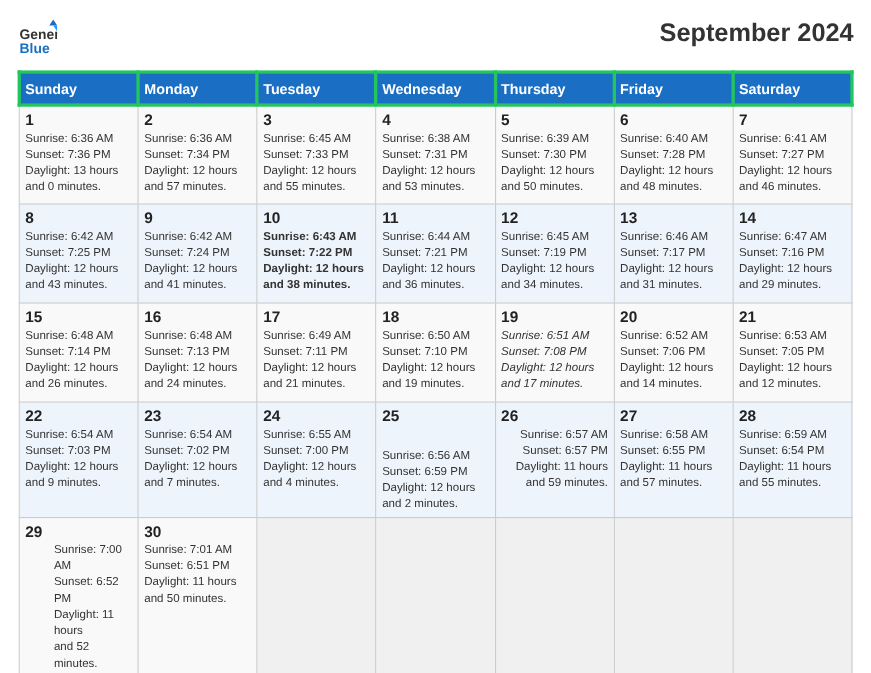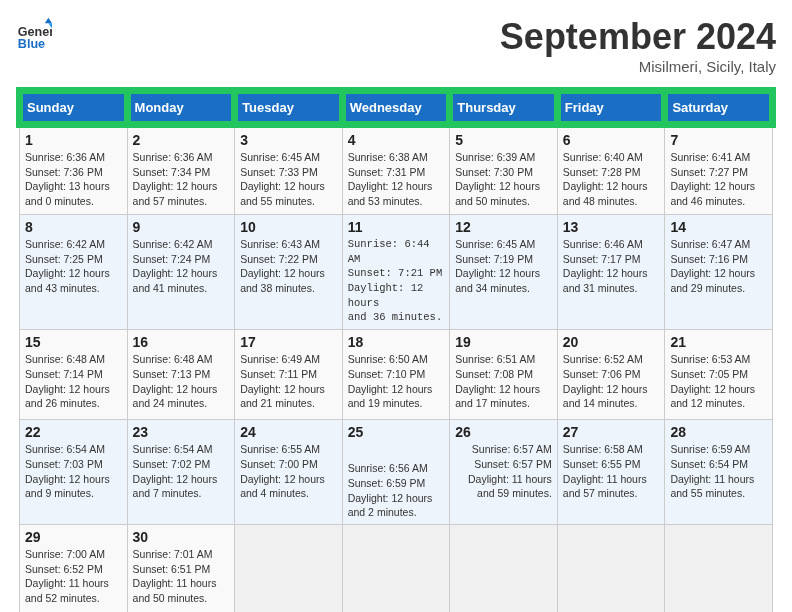--- a/index.html
+++ b/index.html
@@ -20,41 +20,41 @@
       display: flex;
       align-items: center;
       gap: 4px;
     }
     .logo-icon {
       width: 36px;
       height: 36px;
     }
     .title-block { text-align: right; }
     .month-title {
-      font-size: 36px;
+      font-size: 23px;
       font-weight: bold;
       color: #333;
     }
     .location {
       font-size: 15px;
       color: #555;
     }
     table {
       width: 100%;
       border-collapse: collapse;
       font-size: 11px;
     }
     thead th {
       background: #1a6fc4;
       color: #fff;
       padding: 6px 4px;
       text-align: left;
       font-size: 13px;
       font-weight: bold;
-      border: 7px solid #22c55e;
+      border: 3px solid #22c55e;
     }
     tbody tr { vertical-align: top; }
     tbody td {
       border: 1px solid #ccc;
       padding: 4px 5px;
       width: 14.28%;
       min-height: 80px;
       height: 90px;
     }
     tbody tr:nth-child(odd) td { background: #f9f9f9; }
@@ -80,21 +80,20 @@
   <div class="logo">
     <svg class="logo-icon" viewBox="0 0 40 40">
       <text x="2" y="22" font-size="14" font-weight="bold" fill="#333">General</text>
       <text x="2" y="36" font-size="14" font-weight="bold" fill="#1a6fc4">Blue</text>
       <polygon points="32,8 40,8 36,2" fill="#1a6fc4"></polygon>
       <polygon points="36,8 40,14 40,8" fill="#2196f3"></polygon>
     </svg>
   </div>
   <div class="title-block">
     <div class="month-title">September 2024</div>
-    <div class="location">Misilmeri, Sicily, Italy</div>
   </div>
 </div>
 
 <table>
   <thead>
     <tr id="weekday-header">
         <th>Sunday</th>
         <th>Monday</th>
         <th>Tuesday</th>
         <th>Wednesday</th>
@@ -165,28 +164,28 @@
         </td>
         <td>
           <span class="day-num">9</span>
           <div class="day-info" style="white-space: pre-line;">Sunrise: 6:42 AM
 Sunset: 7:24 PM
 Daylight: 12 hours
 and 41 minutes.</div>
         </td>
         <td>
           <span class="day-num">10</span>
-          <div class="day-info" style="white-space: pre-line;">Sunrise: 6:43 AM
+          <div class="day-info" style="white-space: pre-line; font-weight: bold;">Sunrise: 6:43 AM
 Sunset: 7:22 PM
 Daylight: 12 hours
 and 38 minutes.</div>
         </td>
         <td>
           <span class="day-num">11</span>
-          <div class="day-info" style="white-space: pre-line; font-family: Liberation Mono, monospace;">Sunrise: 6:44 AM
+          <div class="day-info" style="white-space: pre-line;">Sunrise: 6:44 AM
 Sunset: 7:21 PM
 Daylight: 12 hours
 and 36 minutes.</div>
         </td>
         <td>
           <span class="day-num">12</span>
           <div class="day-info" style="white-space: pre-line;">Sunrise: 6:45 AM
 Sunset: 7:19 PM
 Daylight: 12 hours
 and 34 minutes.</div>
@@ -230,21 +229,21 @@
         </td>
         <td>
           <span class="day-num">18</span>
           <div class="day-info" style="white-space: pre-line;">Sunrise: 6:50 AM
 Sunset: 7:10 PM
 Daylight: 12 hours
 and 19 minutes.</div>
         </td>
         <td>
           <span class="day-num">19</span>
-          <div class="day-info" style="white-space: pre-line;">Sunrise: 6:51 AM
+          <div class="day-info" style="white-space: pre-line; font-style: italic;">Sunrise: 6:51 AM
 Sunset: 7:08 PM
 Daylight: 12 hours
 and 17 minutes.</div>
         </td>
         <td>
           <span class="day-num">20</span>
           <div class="day-info" style="white-space: pre-line;">Sunrise: 6:52 AM
 Sunset: 7:06 PM
 Daylight: 12 hours
 and 14 minutes.</div>
@@ -304,21 +303,21 @@
           <span class="day-num">28</span>
           <div class="day-info" style="white-space: pre-line;">Sunrise: 6:59 AM
 Sunset: 6:54 PM
 Daylight: 11 hours
 and 55 minutes.</div>
         </td>
       </tr>
       <tr>
         <td>
           <span class="day-num">29</span>
-          <div class="day-info" style="white-space: pre-line;">Sunrise: 7:00 AM
+          <div class="day-info" style="white-space: pre-line; margin-left: 26px;">Sunrise: 7:00 AM
 Sunset: 6:52 PM
 Daylight: 11 hours
 and 52 minutes.</div>
         </td>
         <td>
           <span class="day-num">30</span>
           <div class="day-info" style="white-space: pre-line;">Sunrise: 7:01 AM
 Sunset: 6:51 PM
 Daylight: 11 hours
 and 50 minutes.</div>

